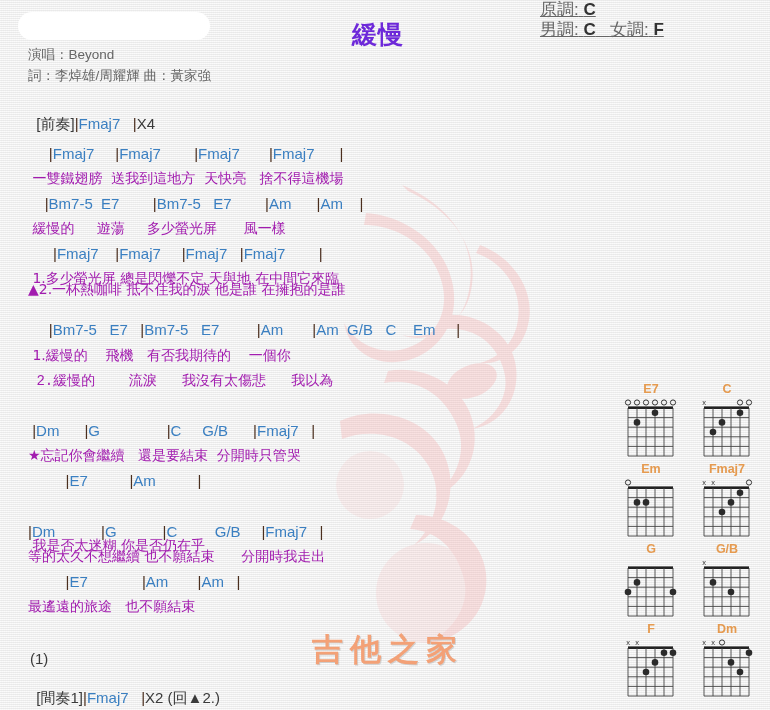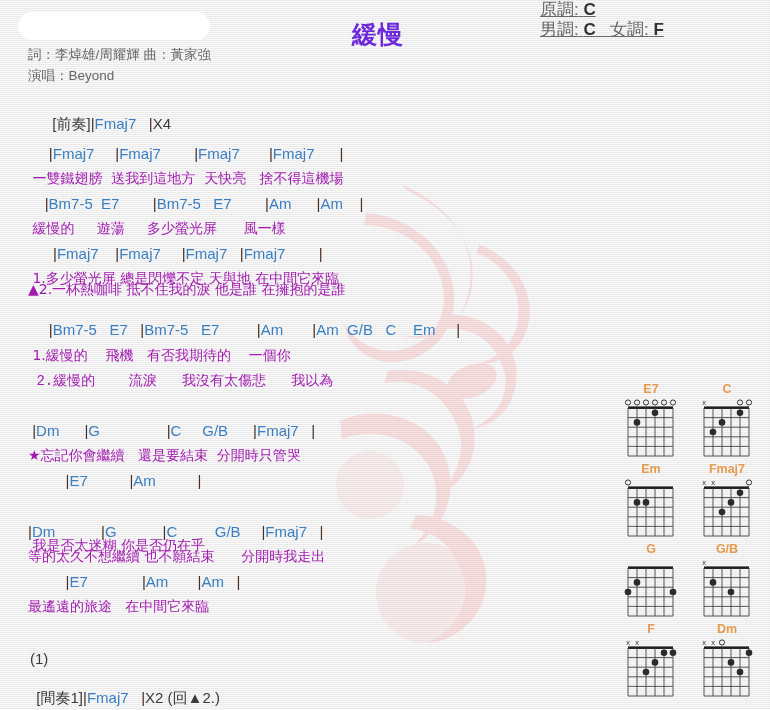--- a/index.html
+++ b/index.html
@@ -166,20 +166,21 @@
              C126 362 106 346 80 344 Z"></path>
     <ellipse cx="142" cy="196" rx="26" ry="16" transform="rotate(-22 142 196)"></ellipse>
     <path d="M150 60 C186 74 206 108 198 140 C192 166 170 180 150 178 C172 172 186 154 188 134
              C192 104 174 78 146 68 Z"></path>
     <circle cx="96" cy="408" r="50" opacity="0.55"></circle>
     <circle cx="40" cy="300" r="34" opacity="0.45"></circle>
   </g>
 </svg>
 
 <div id="wm-logo">
+  <span class="wm-cn">吉他之家</span>
 </div>
 
 <div id="redaction"></div>
 
 <div class="layer" id="song-title">緩慢</div>
 
 <div class="layer" id="keyinfo">
   <div>
     <span>原調:</span>
     <b>C</b>
@@ -187,25 +188,25 @@
   <div>
     <span>男調:</span>
     <b>C</b>
     &nbsp;
     <span>女調:</span>
     <b>F</b>
   </div>
 </div>
 
 <div class="layer" id="credits">
+  <div>演唱：Beyond</div>
   <div>詞：李焯雄/周耀輝   曲：黃家強</div>
-  <div>演唱：Beyond</div>
 </div>
 
-<div class="line tag" style="left:44px; top:98px;">
+<div class="line tag" style="left:28px; top:98px;">
   <span>[前奏]</span><span style="color:#4a2e1e">|</span><span style="color:#3a7fc1">Fmaj7</span><span>&nbsp;&nbsp;&nbsp;</span><span style="color:#4a2e1e">|</span><span>X4</span>
 </div>
 
 <div id="body-lines">
     <div class="line chordline" style="left: 28px; top: 145px;">     <span class="bar">|</span>Fmaj7     <span class="bar">|</span>Fmaj7        <span class="bar">|</span>Fmaj7       <span class="bar">|</span>Fmaj7      <span class="bar">|</span></div>
     <div class="line lyricline" style="left: 28px; top: 170px;"> 一雙鐵翅膀  送我到這地方  天快亮   捨不得這機場</div>
     <div class="line chordline" style="left: 28px; top: 195px;">    <span class="bar">|</span>Bm7-5  E7        <span class="bar">|</span>Bm7-5   E7        <span class="bar">|</span>Am      <span class="bar">|</span>Am    <span class="bar">|</span></div>
     <div class="line lyricline" style="left: 28px; top: 220px;"> 緩慢的     遊蕩     多少螢光屏      風一樣</div>
     <div class="line chordline" style="left: 28px; top: 245px;">      <span class="bar">|</span>Fmaj7    <span class="bar">|</span>Fmaj7     <span class="bar">|</span>Fmaj7   <span class="bar">|</span>Fmaj7        <span class="bar">|</span></div>
     <div class="line lyricline" style="left: 28px; top: 270px;"> 1.多少螢光屏 總是閃爍不定 天與地 在中間它來臨</div>
@@ -213,21 +214,21 @@
     <div class="line chordline" style="left: 28px; top: 321px;">     <span class="bar">|</span>Bm7-5   E7   <span class="bar">|</span>Bm7-5   E7         <span class="bar">|</span>Am       <span class="bar">|</span>Am  G/B   C    Em     <span class="bar">|</span></div>
     <div class="line lyricline" style="left: 28px; top: 347px;"> 1.緩慢的    飛機   有否我期待的    一個你</div>
     <div class="line lyricline" style="left: 28px; top: 372px; font-family: Liberation Mono, monospace;"> 2.緩慢的    流淚   我沒有太傷悲   我以為</div>
     <div class="line chordline" style="left: 28px; top: 422px;"> <span class="bar">|</span>Dm      <span class="bar">|</span>G                <span class="bar">|</span>C     G/B      <span class="bar">|</span>Fmaj7   <span class="bar">|</span></div>
     <div class="line lyricline" style="left: 28px; top: 447px; text-align: right;">★忘記你會繼續   還是要結束  分開時只管哭</div>
     <div class="line chordline" style="left: 28px; top: 472px;">         <span class="bar">|</span>E7          <span class="bar">|</span>Am          <span class="bar">|</span></div>
     <div class="line lyricline" style="left: 28px; top: 497px; margin-top: 40px;"> 我是否太迷糊 你是否仍在乎</div>
     <div class="line chordline" style="left: 28px; top: 523px;"><span class="bar">|</span>Dm           <span class="bar">|</span>G           <span class="bar">|</span>C         G/B     <span class="bar">|</span>Fmaj7   <span class="bar">|</span></div>
     <div class="line lyricline" style="left: 28px; top: 548px;">等的太久不想繼續 也不願結束      分開時我走出</div>
     <div class="line chordline" style="left: 28px; top: 573px;">         <span class="bar">|</span>E7             <span class="bar">|</span>Am       <span class="bar">|</span>Am   <span class="bar">|</span></div>
-    <div class="line lyricline" style="left: 28px; top: 598px;">最遙遠的旅途   在中間它來臨</div>
+    <div class="line lyricline" style="left: 28px; top: 598px;">最遙遠的旅途   也不願結束</div>
   </div>
 
 <div class="line tag" style="left:30px; top:650px;">(1)</div>
 <div class="line tag" style="left:28px; top:672px;">
   <span>[間奏1]</span><span style="color:#4a2e1e">|</span><span style="color:#3a7fc1">Fmaj7</span><span>&nbsp;&nbsp;&nbsp;</span><span style="color:#4a2e1e">|</span><span>X2</span><span>&nbsp;</span><span>(回▲2.)</span>
 </div>
 
 <div id="diagrams">
     <div class="cd">
       <div class="cd-name">E7</div>

